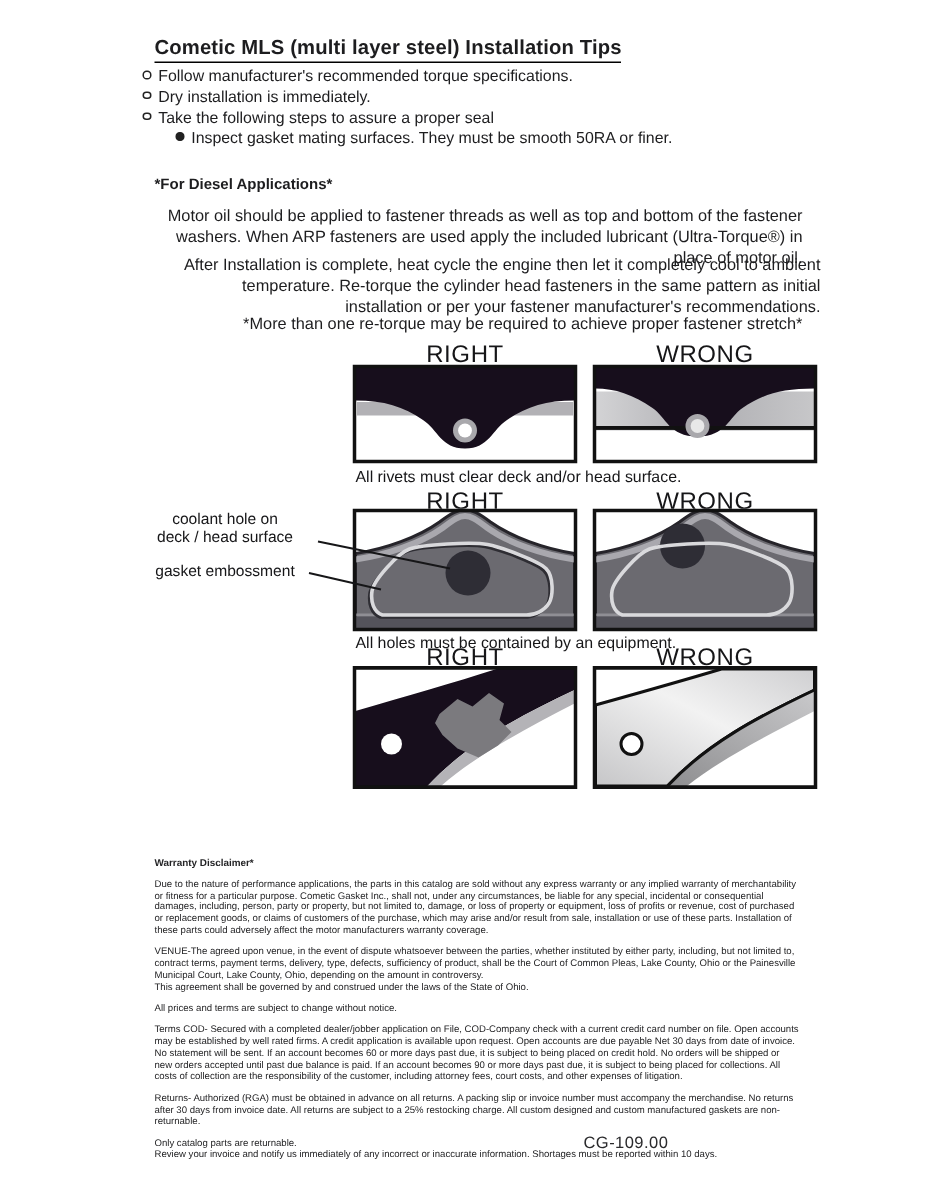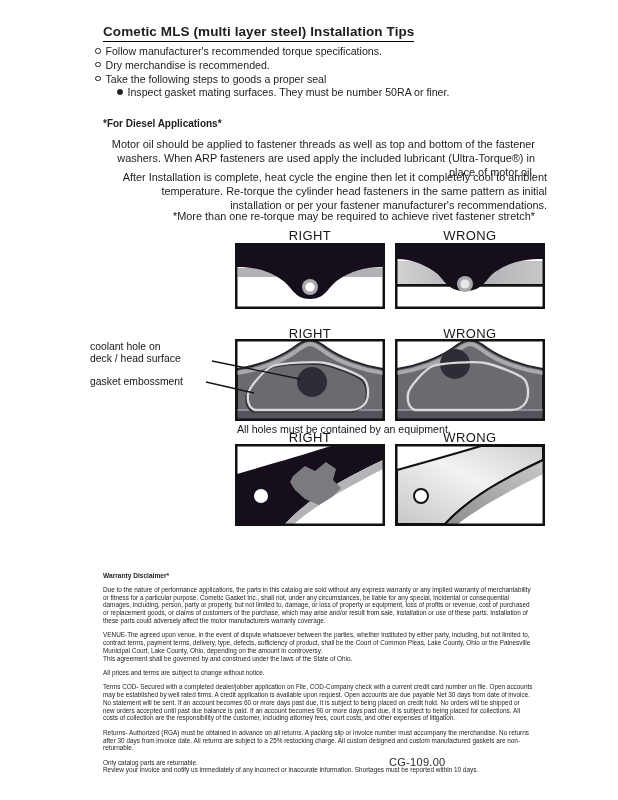--- a/index.html
+++ b/index.html
@@ -21,53 +21,53 @@
   }
   .bullet.sub { margin-left:22px; }
   .bullet.sub::before { background:#222; }
 
   .diesel-heading { left:103px; top:118px; font-size:10px; font-weight:700; margin:0; }
   .body-para { margin:0; width:432px; font-size:10.9px; line-height:14.2px;text-align:right; }
   .p1 { left:103px; top:137px; }
   .p2 { left:103px; top:170px;margin-left:12px; }
   .note { left:103px; top:209px; }
 
-  .dg-label { width:150px; text-align:center; font-size:13px; letter-spacing:0.4px; color:#161618; }
+  .dg-label { width:150px; text-align:center; font-size:16px; letter-spacing:0.4px; color:#161618; }
   .dg-caption { font-size:10.6px; line-height:12.5px; color:#161618; }
   .dg-box { display:block; }
 
-  .side-label { width:120px; text-align:left; font-size:10.4px; line-height:11.5px; color:#161618; }
+  .side-label { width:120px; text-align:center; font-size:10.4px; line-height:11.5px; color:#161618; }
 
   .warranty { left:103px; top:572px; width:430px; font-size:6.4px; line-height:7.8px; color:#242426; }
   .warranty h3 { margin:0 0 6px 0; font-size:6.6px; font-weight:700; }
   .warranty p { margin:0 0 6.5px 0; }
   .warranty p.tight { margin-bottom:0; }
 
   .page-number { left:389px; top:756px; font-size:11px; letter-spacing:0.3px; color:#2a2a2c; }
 
   svg { shape-rendering:geometricPrecision; }
 </style>
 </head>
 <body>
 
 <div class="page">
 
   <h1 class="abs title">Cometic MLS (multi layer steel) Installation Tips</h1>
 
   <div class="abs bullets">
     <div class="bullet"><span>Follow manufacturer's recommended torque specifications.</span></div>
-    <div class="bullet"><span>Dry merchandise is recommended.</span></div>
-    <div class="bullet"><span>Take the following steps to goods a proper seal</span></div>
-    <div class="bullet sub"><span>Inspect gasket mating surfaces.  They must be number 50RA or finer.</span></div>
+    <div class="bullet"><span>Dry installation is immediately.</span></div>
+    <div class="bullet"><span>Take the following steps to assure a proper seal</span></div>
+    <div class="bullet sub"><span>Inspect gasket mating surfaces.  They must be smooth 50RA or finer.</span></div>
   </div>
 
   <h2 class="abs diesel-heading">*For Diesel Applications*</h2>
   <p class="abs body-para p1">Motor oil should be applied to fastener threads as well as top and bottom of the fastener washers. When ARP fasteners are used apply the included lubricant (Ultra-Torque®) in place of motor oil.</p>
   <p class="abs body-para p2">After Installation is complete, heat cycle the engine then let it completely cool to ambient temperature. Re-torque the cylinder head fasteners in the same pattern as initial installation or per your fastener manufacturer's recommendations.</p>
-  <p class="abs body-para note">*More than one re-torque may be required to achieve rivet fastener stretch*</p>
+  <p class="abs body-para note">*More than one re-torque may be required to achieve proper fastener stretch*</p>
 
   <div class="abs dg-label" style="left:235px; top:228px;">RIGHT</div>
   <div class="abs dg-label" style="left:395px; top:228px;">WRONG</div>
 
   <svg class="abs dg-box" style="left:235px; top:243px;" width="150" height="66" viewBox="0 0 150 66">
     <rect x="0" y="0" width="150" height="66" fill="#ffffff"></rect>
     <rect x="3" y="25" width="144" height="9" fill="#b2b1b5"></rect>
     <path d="M2,2 H148 V24 C129,24 116,28 103,37 C93,43.5 91,56 75,56 C59,56 57,43.5 47,37 C34,28 21,24 2,24 Z" fill="#170e1c"></path>
     <circle cx="75" cy="44" r="8" fill="#a9a8ac"></circle>
     <circle cx="75" cy="44" r="4.6" fill="#ffffff"></circle>
@@ -84,20 +84,21 @@
     </defs>
     <rect x="0" y="0" width="150" height="66" fill="#ffffff"></rect>
     <rect x="2" y="18" width="146" height="26" fill="url(#gw1)"></rect>
     <path d="M2,2 H148 V16 C126,16 113,20 100,29 C91,35 89,48 70,48 C51,48 49,35 40,29 C27,20 15,16 2,16 Z" fill="#170e1c"></path>
     <rect x="2" y="41" width="146" height="2.6" fill="#111"></rect>
     <circle cx="70" cy="41" r="8" fill="#a9a8ac"></circle>
     <circle cx="70" cy="41" r="4.6" fill="#e8e8e8"></circle>
     <rect x="1.25" y="1.25" width="147.5" height="63.5" fill="none" stroke="#111" stroke-width="2.5"></rect>
   </svg>
 
+  <div class="abs dg-caption" style="left:237px; top:312px; width:300px;">All rivets must clear deck and/or head surface.</div>
 
   <div class="abs dg-label" style="left:235px; top:326px;">RIGHT</div>
   <div class="abs dg-label" style="left:395px; top:326px;">WRONG</div>
 
   <div class="abs side-label" style="left:90px; top:341px;">
     <div>coolant hole on</div>
     <div>deck / head surface</div>
   </div>
   <div class="abs side-label" style="left:90px; top:376px;">gasket embossment</div>
 

